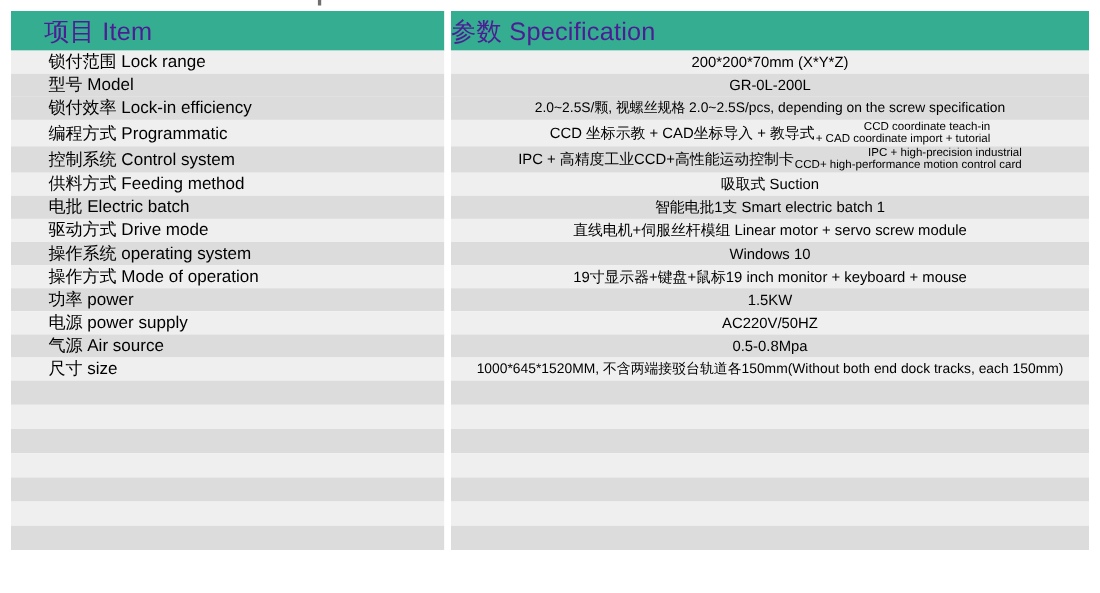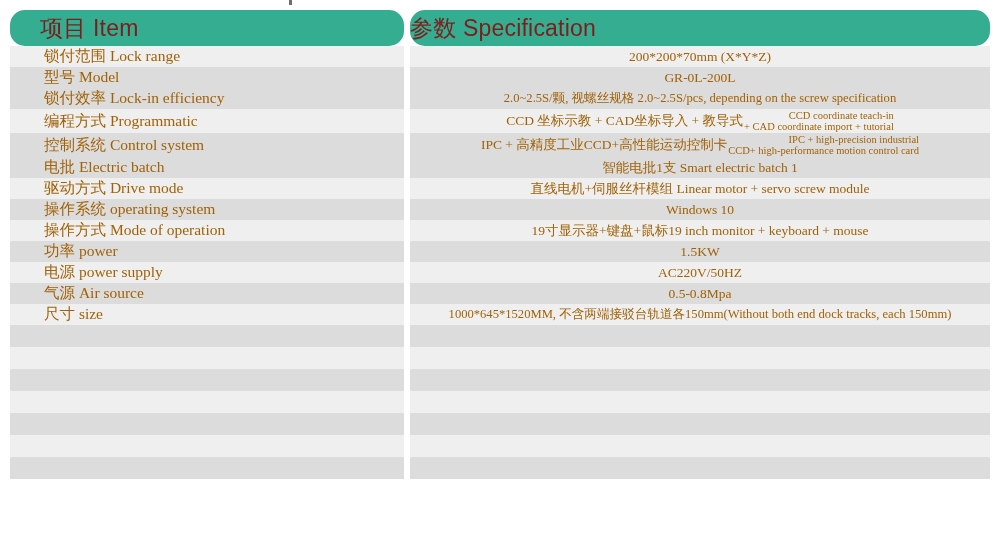--- a/index.html
+++ b/index.html
@@ -41,51 +41,49 @@
 
   .gap-cell {
     background: #ffffff;
     padding: 0;
     width: 6px;
   }
 
   
   thead th {
     background: #34ad90;
-    color: #7f1d1d;
+    color: #4c1d95;
     font-weight: normal;
     font-size: 23px;
     line-height: 36px;
     height: 36px;
     padding: 0 0 0 0;
     vertical-align: middle;
     letter-spacing: 0.2px;
-    border-radius: 15px;
   }
   thead th.th-item {
     text-align: left;
     padding-left: 30px;
   }
   thead th.th-spec {
     text-align: left;
   }
   thead th.gap-cell {
     background: #ffffff;
   }
 
   
   tbody tr.row-odd  td.cell { background: #efefef; }
   tbody tr.row-even td.cell { background: #dcdcdc; }
 
   td.cell {
     height: 21px;
     padding: 0;
     vertical-align: middle;
-    color: #a16207;
-    font-family: Liberation Serif, serif;
+    color: #000000;
   }
 
   td.item-cell {
     text-align: left;
     padding-left: 34px;
     font-size: 15.5px;
     white-space: nowrap;
   }
 
   td.spec-cell {
@@ -161,20 +159,25 @@
       <tr class="row-odd tall">
         <td class="cell item-cell">编程方式  Programmatic</td>
         <td class="gap-cell"></td>
         <td class="cell spec-cell"><span class="dual"><span class="cn">CCD 坐标示教 + CAD坐标导入 + 教导式</span><span class="en"><span>CCD coordinate teach-in</span><span>+ CAD coordinate import + tutorial</span></span></span></td>
       </tr>
       <tr class="row-even tall">
         <td class="cell item-cell">控制系统 Control system</td>
         <td class="gap-cell"></td>
         <td class="cell spec-cell"><span class="dual"><span class="cn">IPC + 高精度工业CCD+高性能运动控制卡</span><span class="en"><span>IPC + high-precision industrial</span><span>CCD+ high-performance motion control card</span></span></span></td>
       </tr>
+      <tr class="row-odd">
+        <td class="cell item-cell">供料方式 Feeding method</td>
+        <td class="gap-cell"></td>
+        <td class="cell spec-cell">吸取式 Suction</td>
+      </tr>
       <tr class="row-even">
         <td class="cell item-cell">电批 Electric batch</td>
         <td class="gap-cell"></td>
         <td class="cell spec-cell">智能电批1支 Smart electric batch 1</td>
       </tr>
       <tr class="row-odd">
         <td class="cell item-cell">驱动方式 Drive mode</td>
         <td class="gap-cell"></td>
         <td class="cell spec-cell">直线电机+伺服丝杆模组 Linear motor + servo screw module</td>
       </tr>

